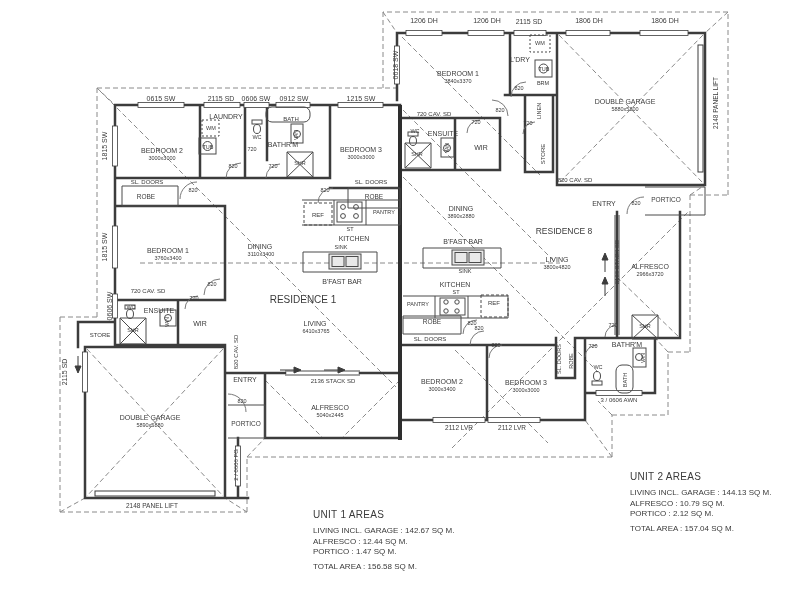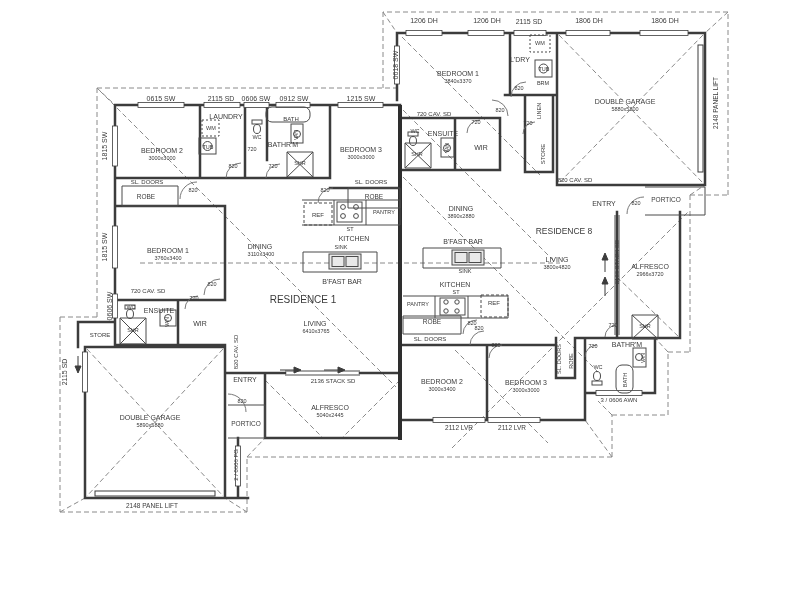--- a/index.html
+++ b/index.html
@@ -275,15 +275,29 @@
       <span class="plan-label" style="left: 627px; top: 344px; font-size: 7px; transform: translate(-50%, -50%);">BATHR'M</span>
       <span class="plan-label" style="left: 643px; top: 358px; font-size: 5px; transform: translate(-50%, -50%) rotate(-90deg);">VAN</span>
       <span class="plan-label" style="left: 626px; top: 380px; font-size: 5.5px; transform: translate(-50%, -50%) rotate(-90deg);">BATH</span>
       <span class="plan-label" style="left: 645px; top: 327px; font-size: 5.5px; transform: translate(-50%, -50%);">SHR</span>
       <span class="plan-label" style="left: 613px; top: 326px; font-size: 5.5px; transform: translate(-50%, -50%);">720</span>
       <span class="plan-label" style="left: 619px; top: 400px; font-size: 6px; transform: translate(-50%, -50%);">3 / 0606 AWN</span>
       <span class="plan-label" style="left: 459px; top: 428px; font-size: 6.5px; transform: translate(-50%, -50%);">2112 LVR</span>
       <span class="plan-label" style="left: 512px; top: 428px; font-size: 6.5px; transform: translate(-50%, -50%);">2112 LVR</span>
     </div>
 
-
+  <div class="area-block" style="left:313px;top:509px;">
+    <div class="area-title">UNIT 1 AREAS</div>
+    <div class="area-line">LIVING INCL. GARAGE : 142.67 SQ M.</div>
+    <div class="area-line">ALFRESCO :  12.44 SQ M.</div>
+    <div class="area-line">PORTICO : 1.47 SQ M.</div>
+    <div class="area-line area-total">TOTAL AREA : 156.58 SQ M.</div>
+  </div>
+
+  <div class="area-block" style="left:630px;top:471px;">
+    <div class="area-title">UNIT 2 AREAS</div>
+    <div class="area-line">LIVING INCL. GARAGE : 144.13 SQ M.</div>
+    <div class="area-line">ALFRESCO :  10.79 SQ M.</div>
+    <div class="area-line">PORTICO : 2.12 SQ M.</div>
+    <div class="area-line area-total">TOTAL AREA : 157.04 SQ M.</div>
+  </div>
 
 </div>
 
 </body></html>

